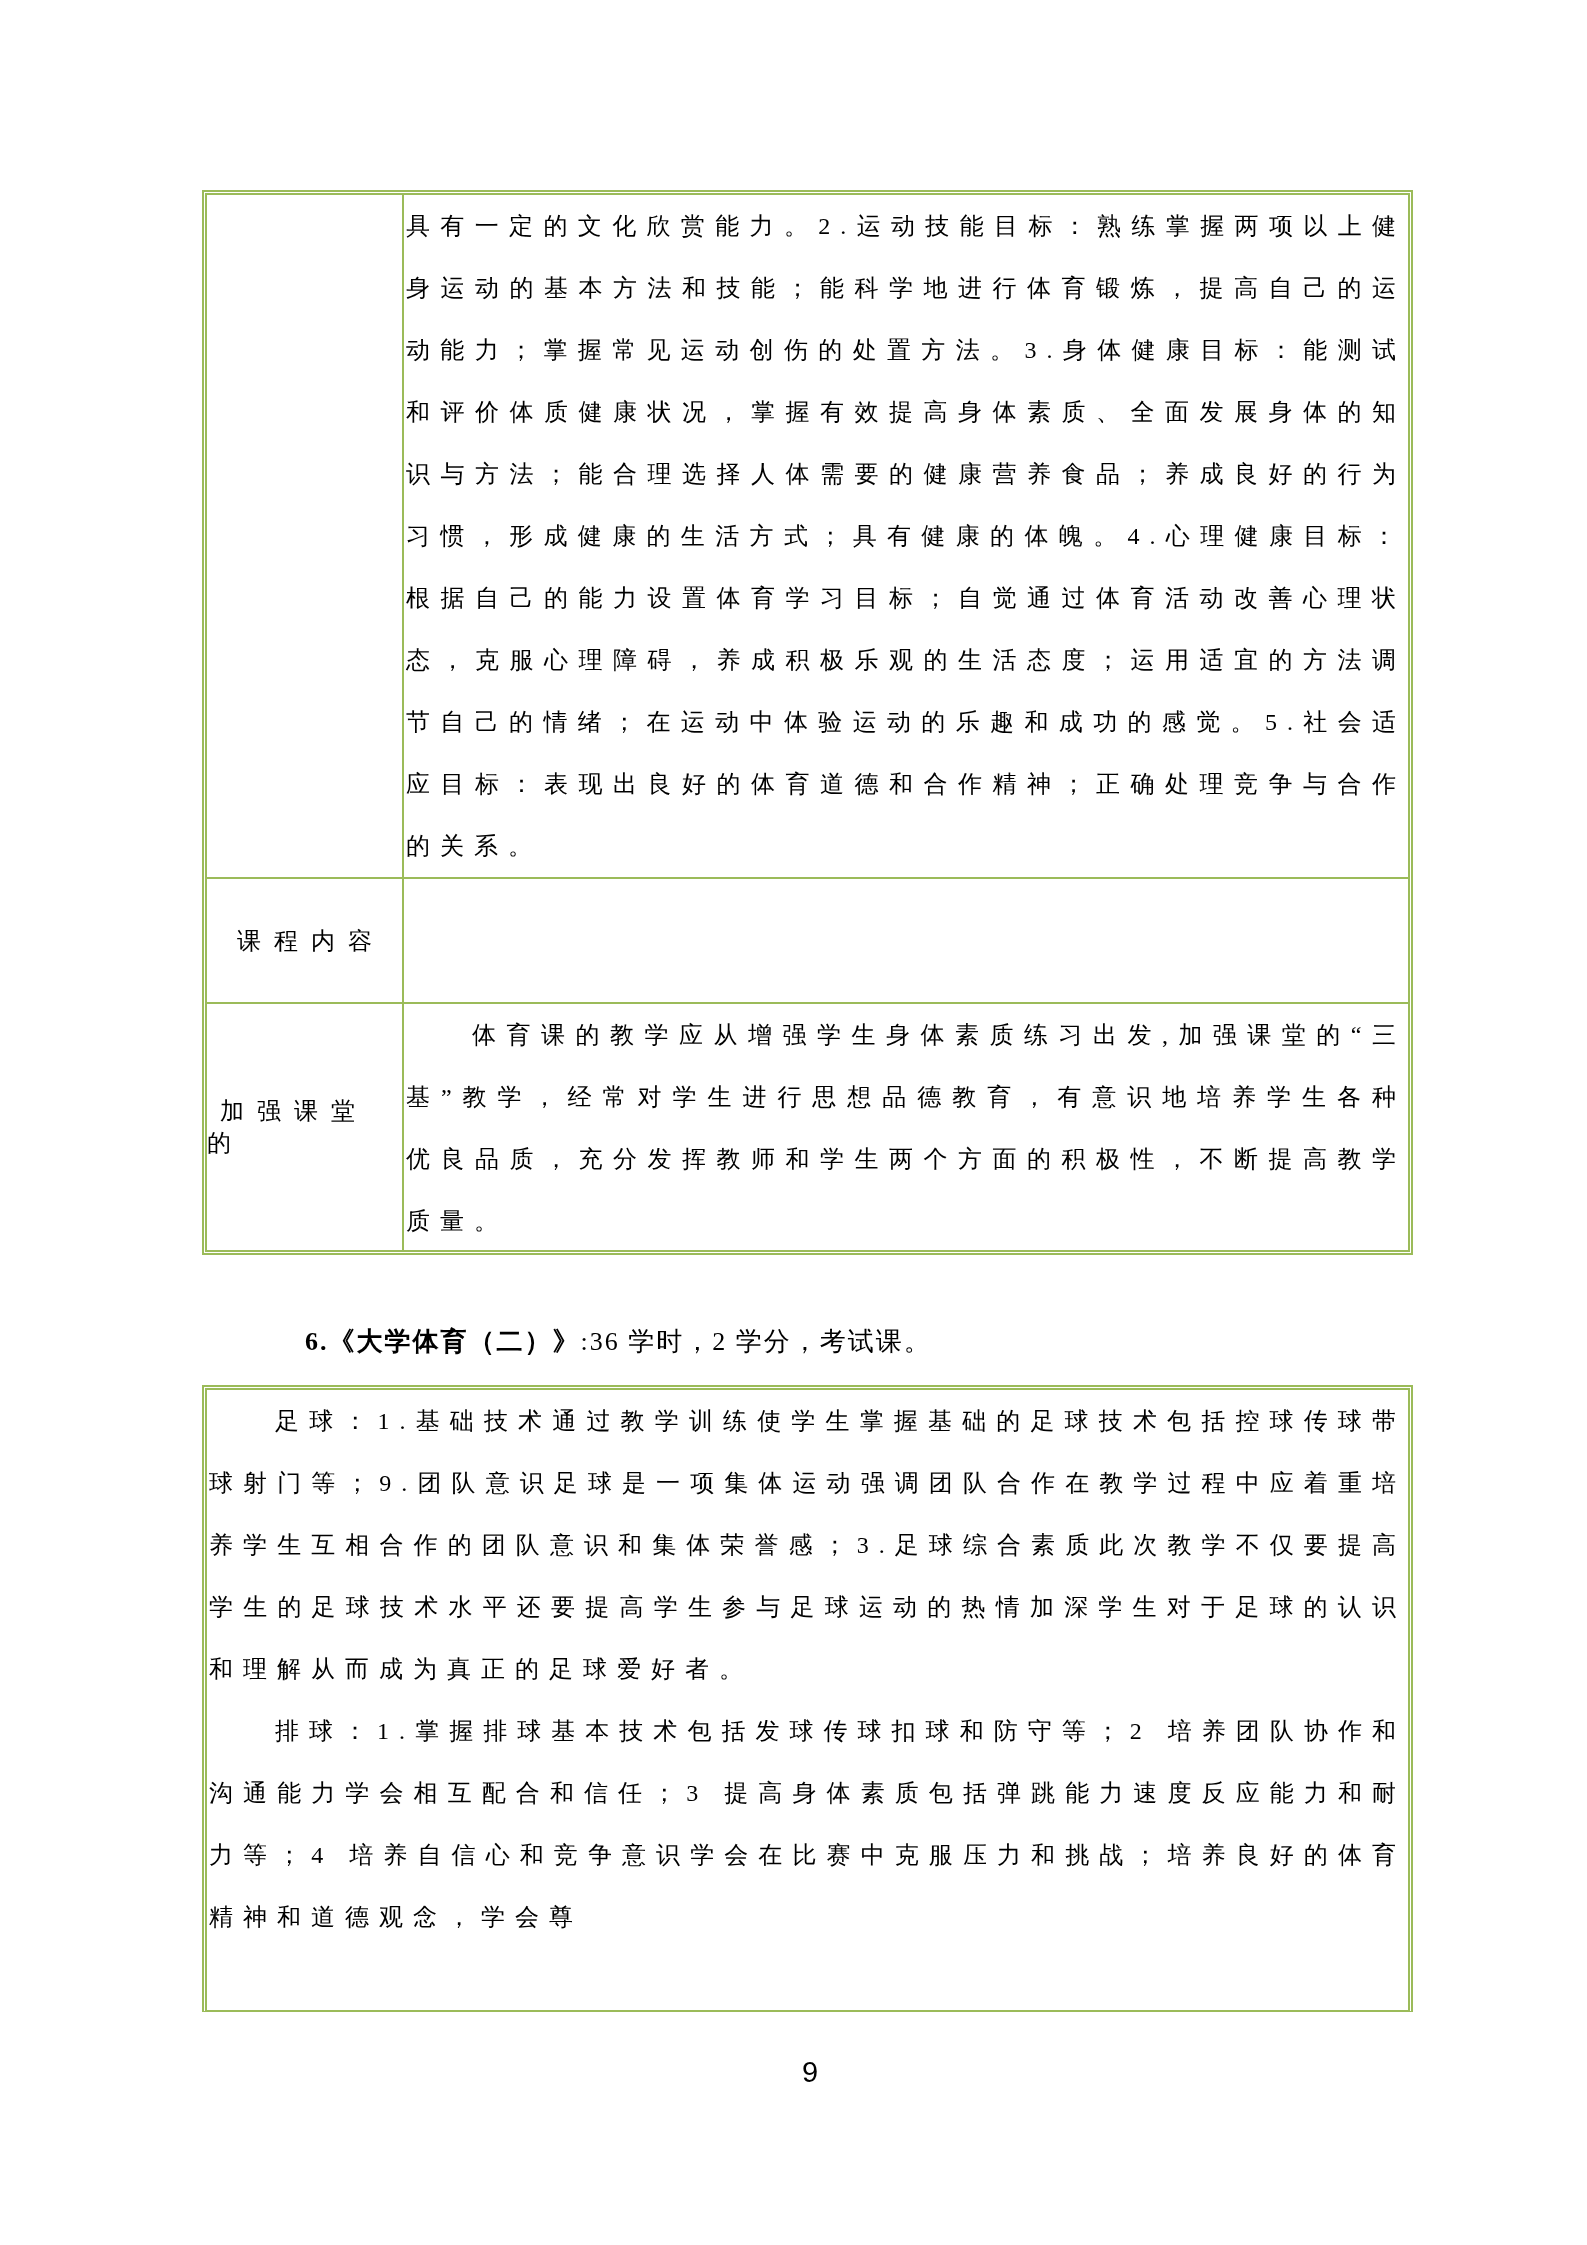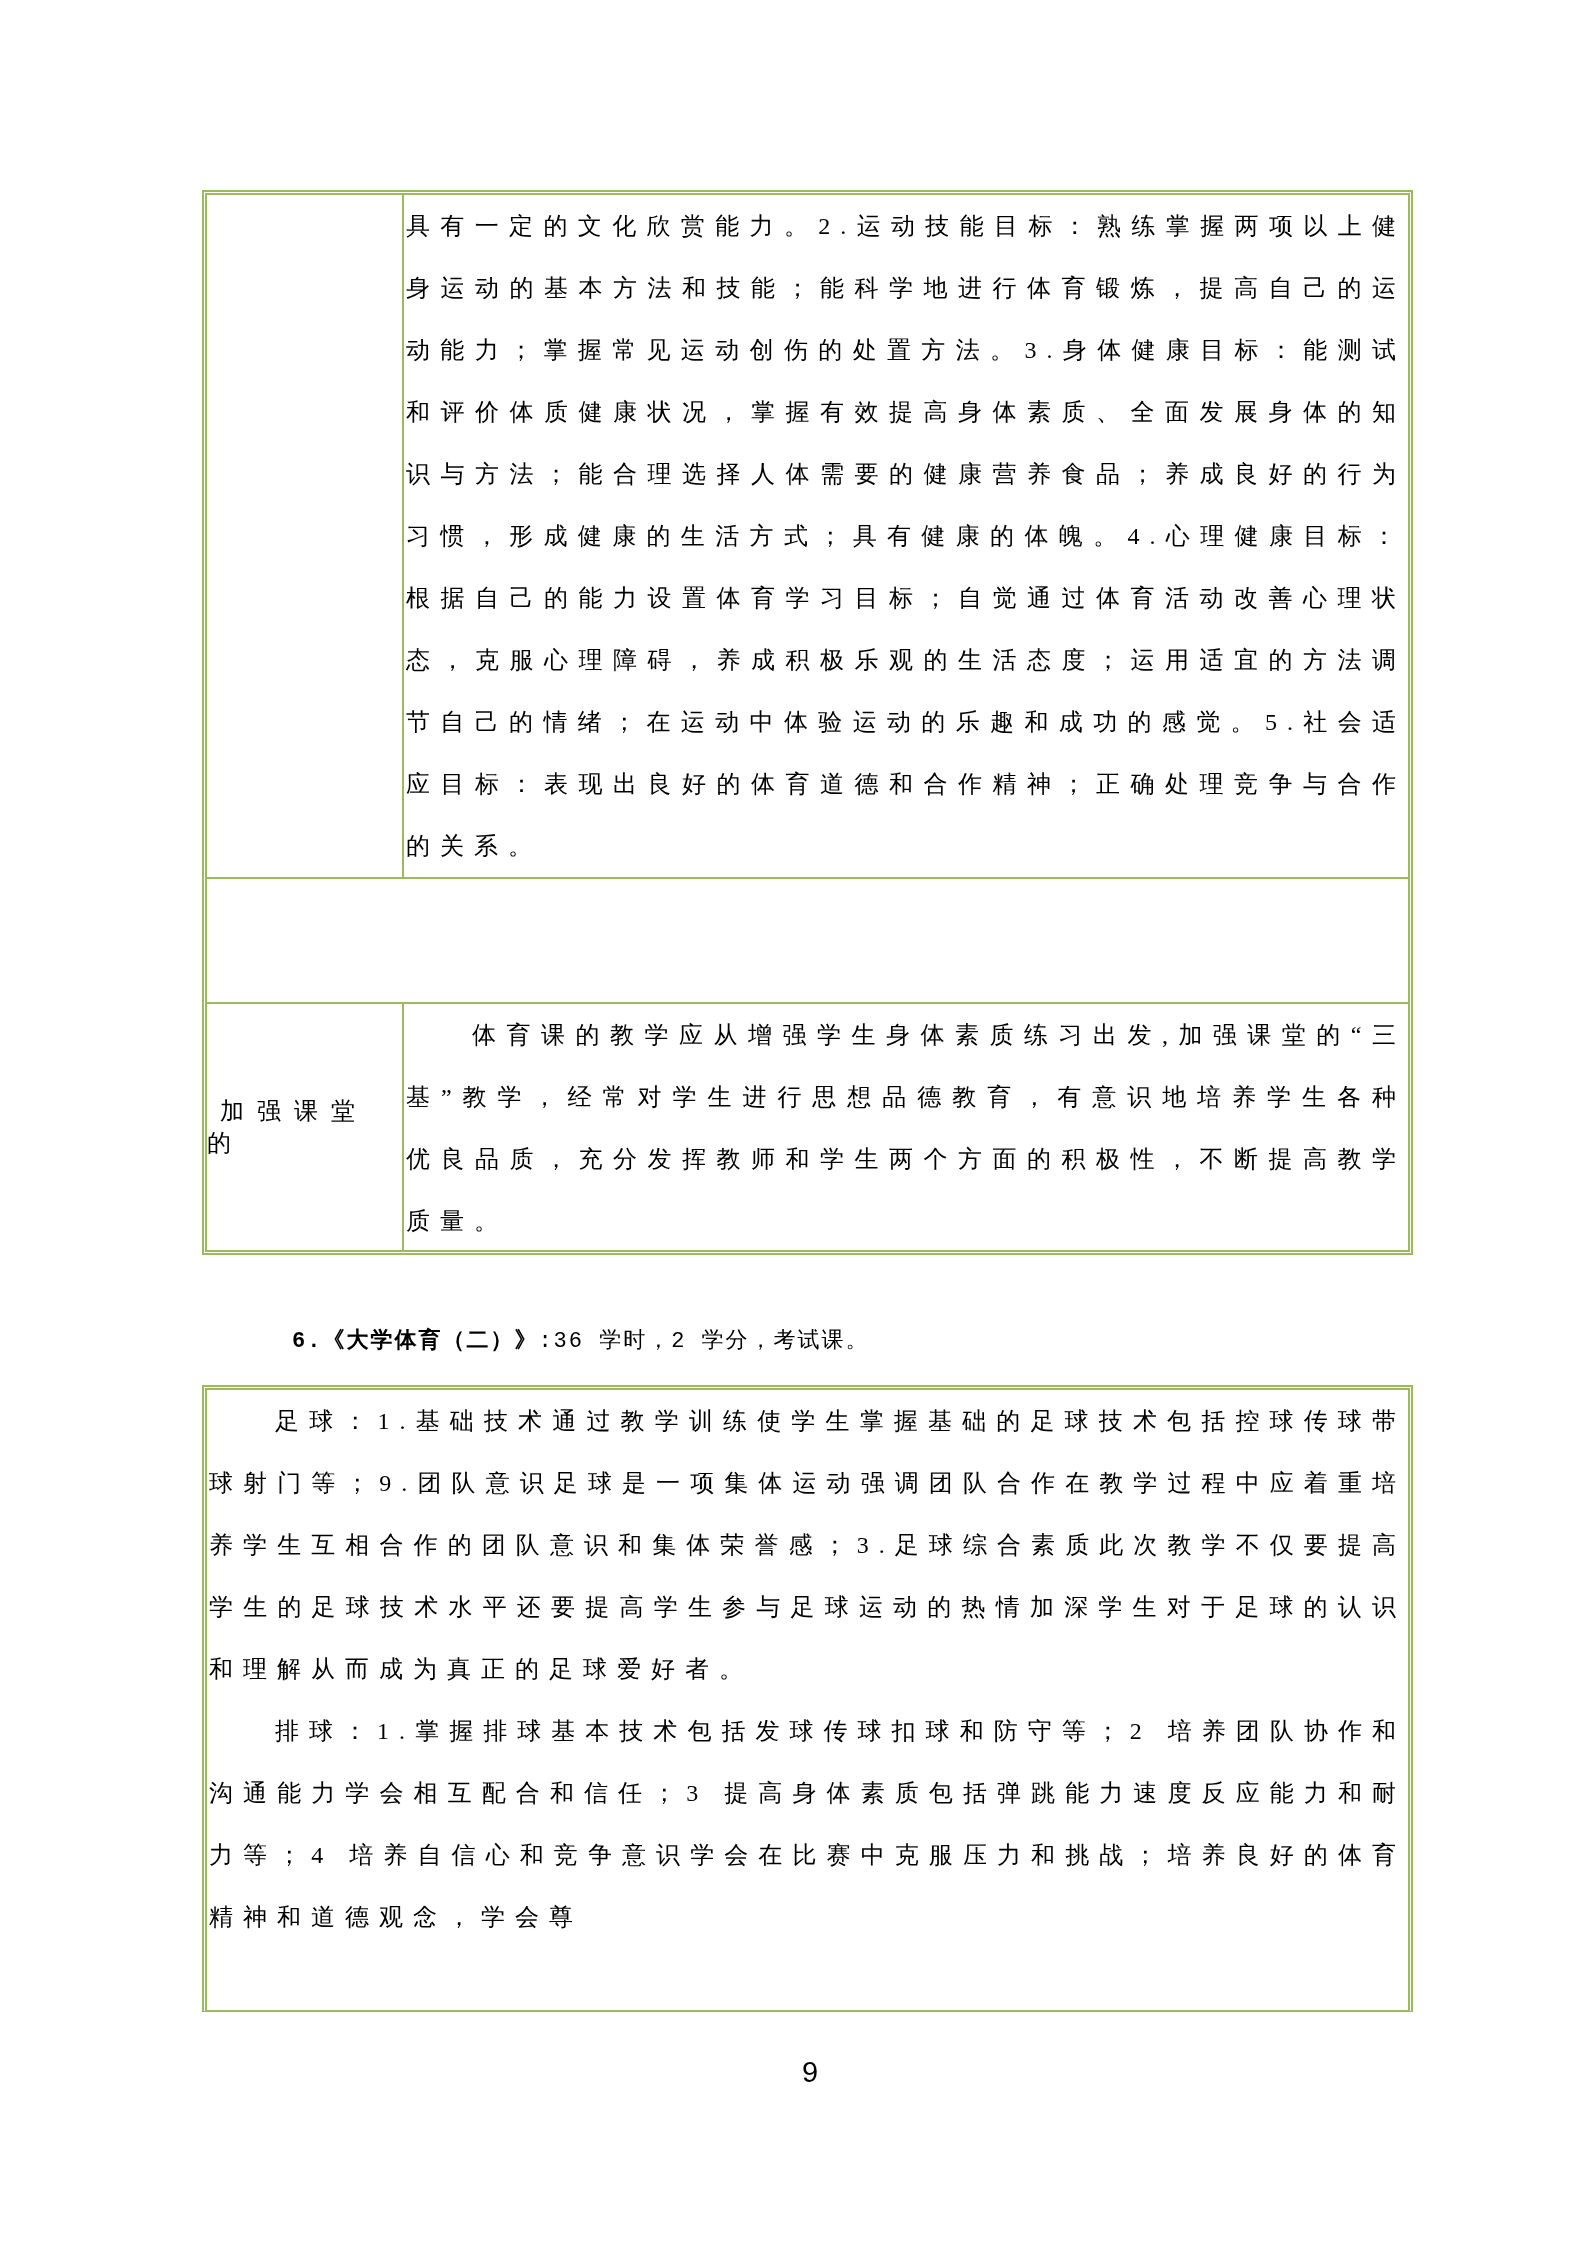--- a/index.html
+++ b/index.html
@@ -48,27 +48,26 @@
     overflow: hidden;
   }
   .cell-content p { margin: 0; }
   .cell-content p.indent { text-indent: 66px; }
   .r1 { height: 682px; }
   .r2 { height: 125px; }
   .r3 { height: 248px; }
   .r4 { height: 620px; }
   .heading {
     position: absolute;
-    left: 292px;
+    left: 305px;
     top: 1320px;
-    font-size: 22px;
+    font-size: 26px;
     letter-spacing: 2px;
     line-height: 44px;
     white-space: nowrap;
-    font-family: Liberation Mono, monospace;
   }
   .heading .b { font-weight: bold; }
   .pageno {
     position: absolute;
     left: 202px;
     top: 2056px;
     width: 1216px;
     text-align: center;
     font-size: 29px;
     font-family: "Liberation Sans", "DejaVu Sans", sans-serif;
@@ -80,20 +79,21 @@
 <div class="page">
 
   <div class="tbl tbl1">
     <div class="row r1">
       <div class="cell-label"></div>
       <div class="cell-content">
         <p>具有一定的文化欣赏能力。2.运动技能目标：熟练掌握两项以上健身运动的基本方法和技能；能科学地进行体育锻炼，提高自己的运动能力；掌握常见运动创伤的处置方法。3.身体健康目标：能测试和评价体质健康状况，掌握有效提高身体素质、全面发展身体的知识与方法；能合理选择人体需要的健康营养食品；养成良好的行为习惯，形成健康的生活方式；具有健康的体魄。4.心理健康目标：根据自己的能力设置体育学习目标；自觉通过体育活动改善心理状态，克服心理障碍，养成积极乐观的生活态度；运用适宜的方法调节自己的情绪；在运动中体验运动的乐趣和成功的感觉。5.社会适应目标：表现出良好的体育道德和合作精神；正确处理竞争与合作的关系。</p>
       </div>
     </div>
     <div class="row r2">
+      <div class="cell-label">课程内容</div>
     </div>
     <div class="row r3">
       <div class="cell-label">加强课堂的</div>
       <div class="cell-content">
         <p class="indent">体育课的教学应从增强学生身体素质练习出发,加强课堂的“三基”教学，经常对学生进行思想品德教育，有意识地培养学生各种优良品质，充分发挥教师和学生两个方面的积极性，不断提高教学质量。</p>
       </div>
     </div>
   </div>
 
   <div class="heading">

